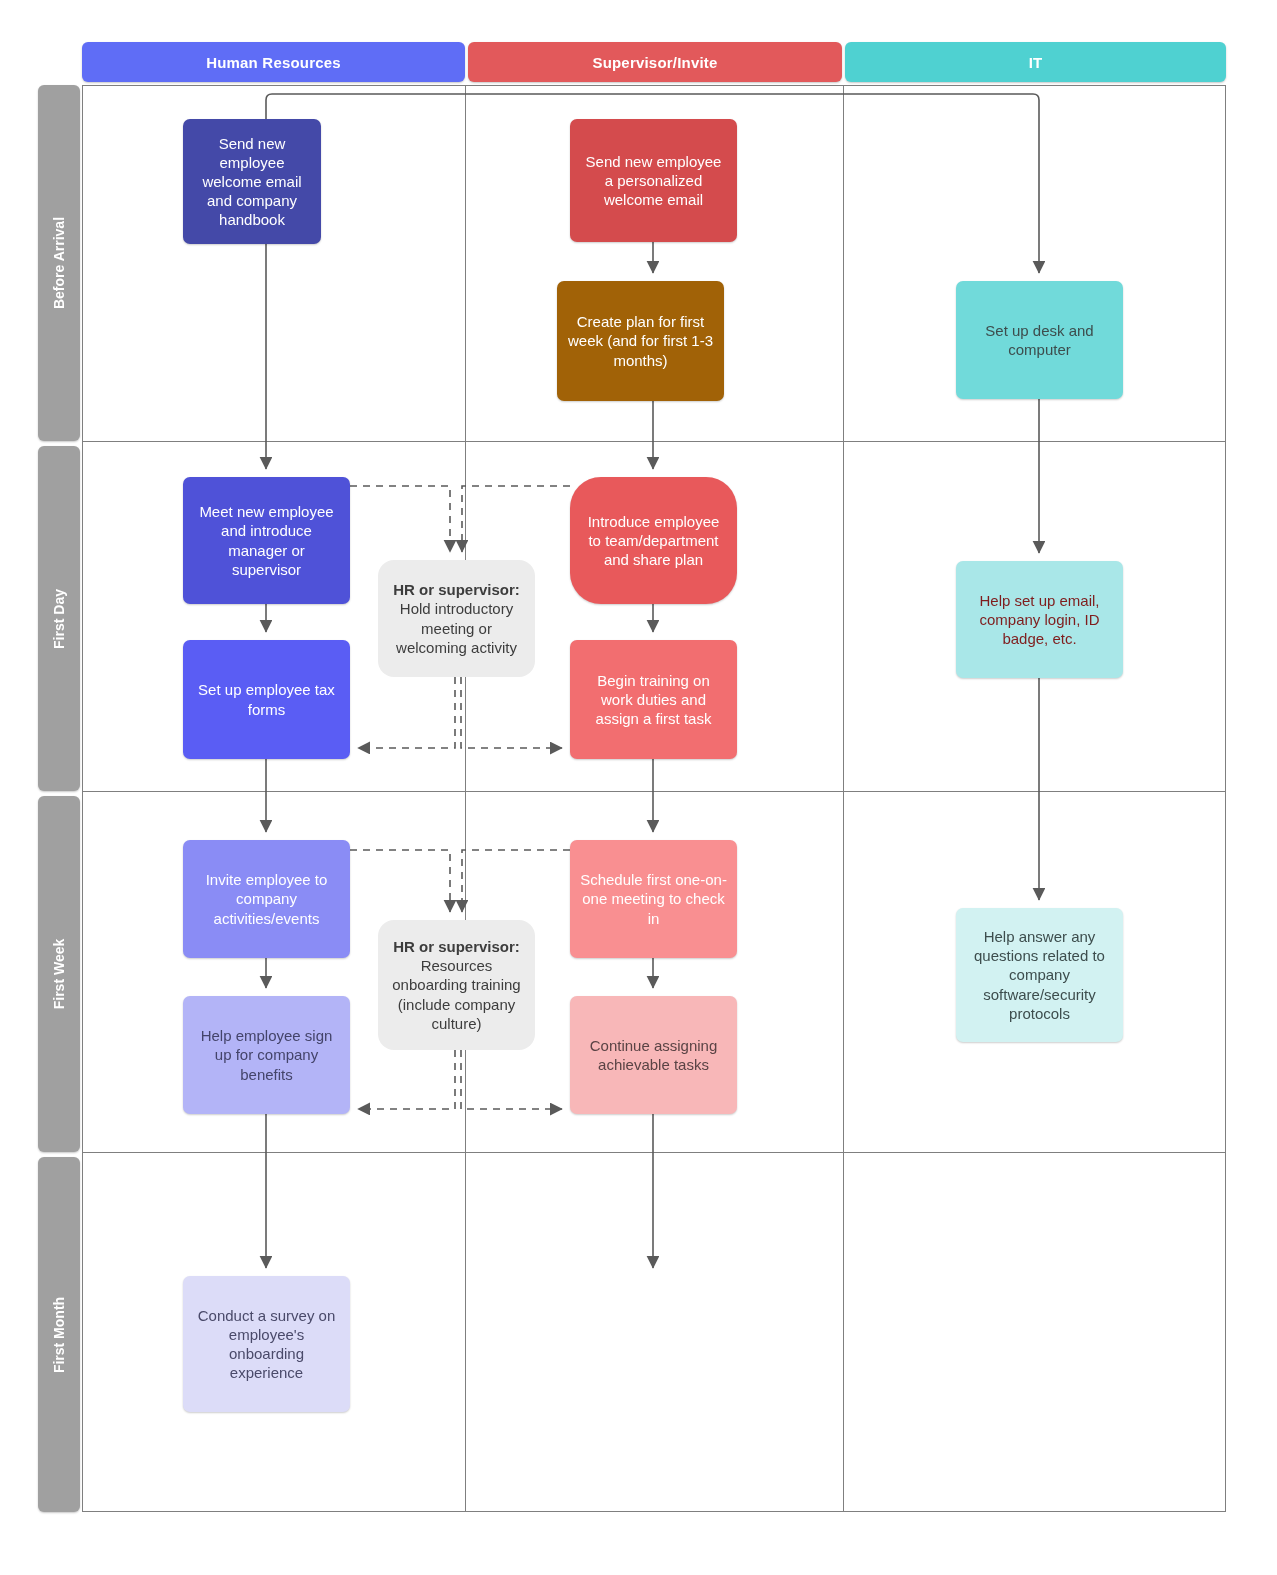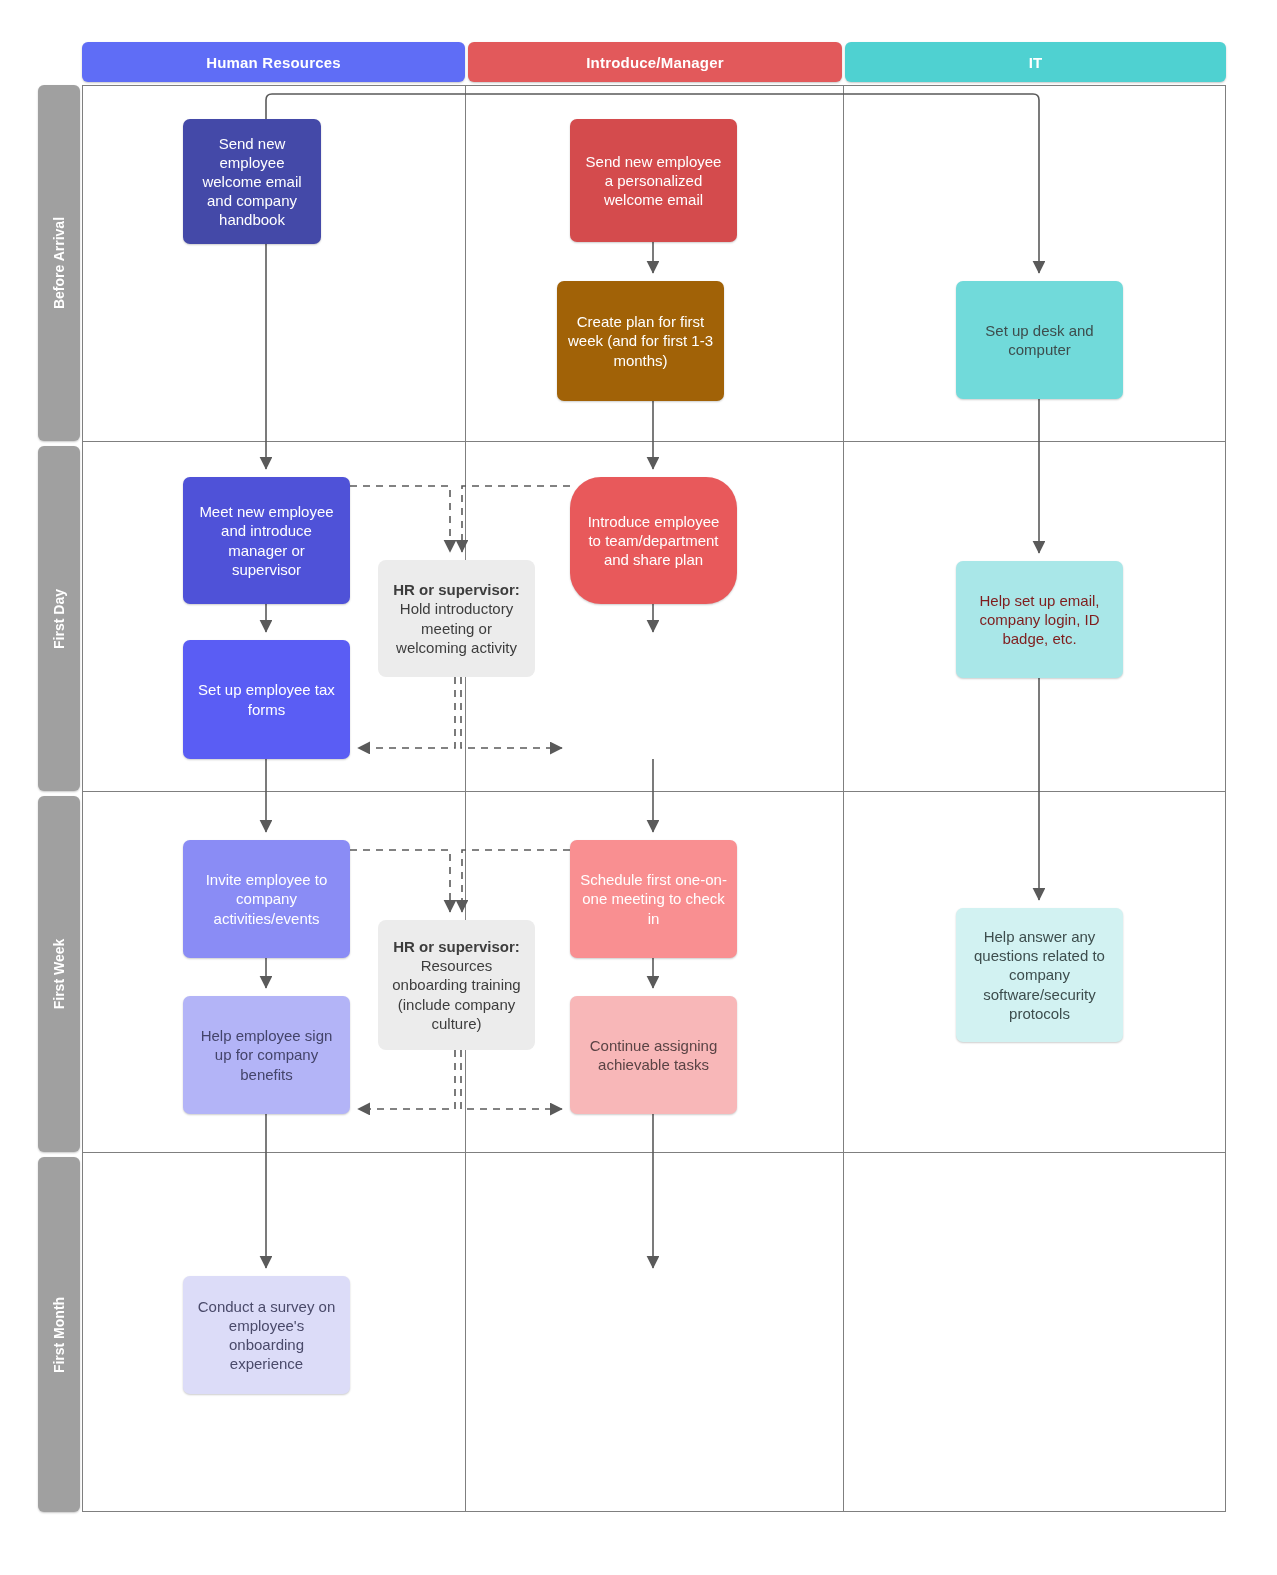--- a/index.html
+++ b/index.html
@@ -12,33 +12,33 @@
     box-shadow:0 1px 2px rgba(0,0,0,.22);}
   .phase-label{position:absolute;display:flex;align-items:center;justify-content:center;
     background:#a0a0a0;border-radius:6px;box-shadow:0 1px 2px rgba(0,0,0,.22);}
   .phase-label span{color:#ffffff;font-weight:bold;font-size:14px;white-space:nowrap;
     transform:rotate(-90deg);}
   .grid-outer{position:absolute;border:1px solid #7f7f7f;box-sizing:border-box;}
 
   .node{position:absolute;display:flex;align-items:center;justify-content:center;
     text-align:center;border-radius:7px;box-sizing:border-box;padding:8px 10px;
     font-size:15px;line-height:1.28;box-shadow:0 1px 2px rgba(0,0,0,.20);}
-  .node.note{background:#ececec;color:#3d3d3d;border-radius:8px;box-shadow:none;}
+  .node.note{background:#ececec;color:#3d3d3d;border-radius:16px;box-shadow:none;}
   .node.note b{font-weight:bold;display:block;}
 </style>
 </head>
 <body>
 
 <div id="canvas">
 
   <div class="lane-header" style="left:82px;top:42px;width:383px;height:40px;background:#5f6df6;">
     <span>Human Resources</span>
   </div>
   <div class="lane-header" style="left:468px;top:42px;width:374px;height:40px;background:#e2595b;">
-    <span>Introduce/Manager</span>
+    <span>Supervisor/Invite</span>
   </div>
   <div class="lane-header" style="left:845px;top:42px;width:381px;height:40px;background:#4fd1d1;">
     <span>IT</span>
   </div>
 
   <div class="phase-label" style="left:38px;top:85px;width:42px;height:356px;">
     <span>Before Arrival</span>
   </div>
   <div class="phase-label" style="left:38px;top:446px;width:42px;height:345px;">
     <span>First Day</span>
@@ -133,20 +133,23 @@
   <div class="node note" style="left:378px;top:560px;width:157px;height:117px;background:#ececec;color:#3d3d3d;flex-direction:column;">
     <b>HR or supervisor:</b>
     <span>Hold introductory meeting or welcoming activity</span>
   </div>
   <div class="node" style="left:570px;top:477px;width:167px;height:127px;background:#e8595b;color:#fff;border-radius:31px;">
     <span>Introduce employee to team/department and share plan</span>
   </div>
   <div class="node" style="left:183px;top:640px;width:167px;height:119px;background:#5a5df4;color:#fff;">
     <span>Set up employee tax forms</span>
   </div>
+  <div class="node" style="left:570px;top:640px;width:167px;height:119px;background:#f26e70;color:#fff;">
+    <span>Begin training on work duties and assign a first task</span>
+  </div>
   <div class="node" style="left:956px;top:561px;width:167px;height:117px;background:#a9e7e8;color:#7f1d1d;text-align:center;">
     <span>Help set up email, company login, ID badge, etc.</span>
   </div>
 
   <div class="node" style="left:183px;top:840px;width:167px;height:118px;background:#8a8cf5;color:#fff;">
     <span>Invite employee to company activities/events</span>
   </div>
   <div class="node note" style="left:378px;top:920px;width:157px;height:130px;background:#ececec;color:#3d3d3d;flex-direction:column;">
     <b>HR or supervisor:</b>
     <span>Resources onboarding training (include company culture)</span>
@@ -157,17 +160,17 @@
   <div class="node" style="left:183px;top:996px;width:167px;height:118px;background:#b3b4f7;color:#44446a;">
     <span>Help employee sign up for company benefits</span>
   </div>
   <div class="node" style="left:570px;top:996px;width:167px;height:118px;background:#f8b7b8;color:#5a4345;">
     <span>Continue assigning achievable tasks</span>
   </div>
   <div class="node" style="left:956px;top:908px;width:167px;height:134px;background:#d2f2f2;color:#3d4d4d;">
     <span>Help answer any questions related to company software/security protocols</span>
   </div>
 
-  <div class="node" style="left:183px;top:1276px;width:167px;height:118px;background:#dcdcf8;color:#4a4a6a;">
+  <div class="node" style="left:183px;top:1276px;width:167px;height:136px;background:#dcdcf8;color:#4a4a6a;">
     <span>Conduct a survey on employee's onboarding experience</span>
   </div>
 
 </div>
 
 </body></html>

